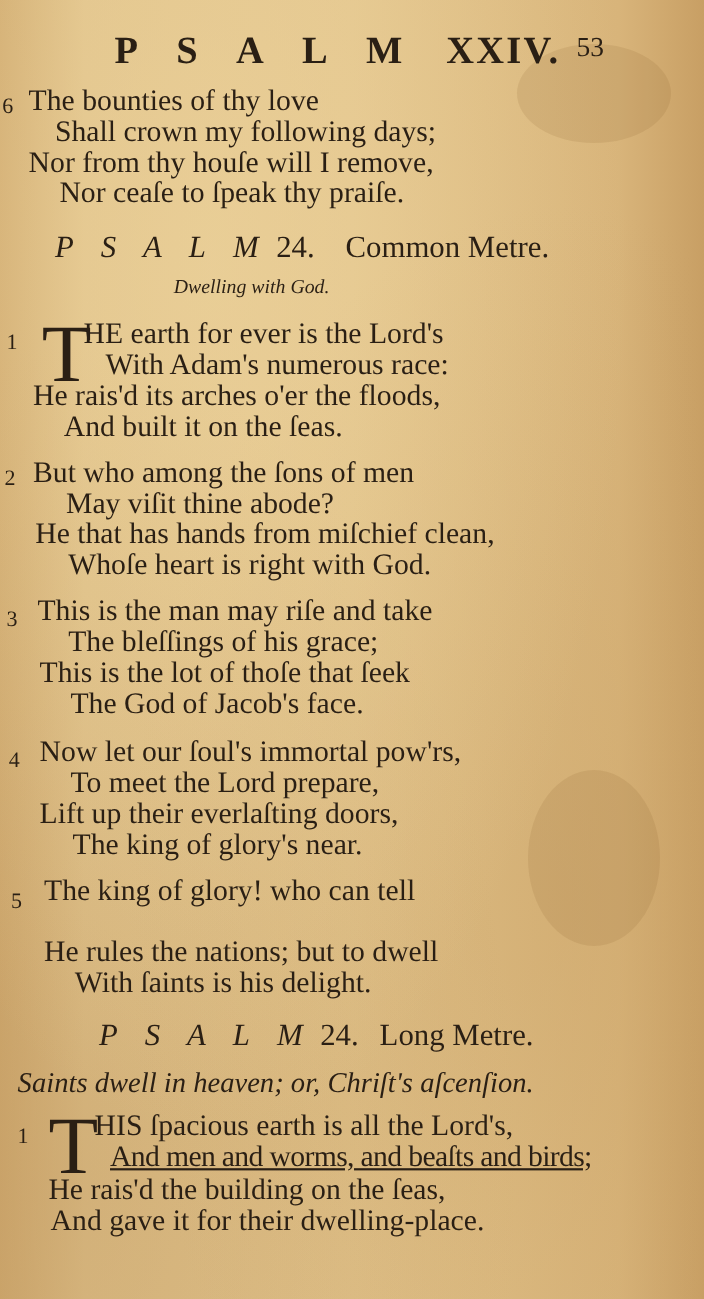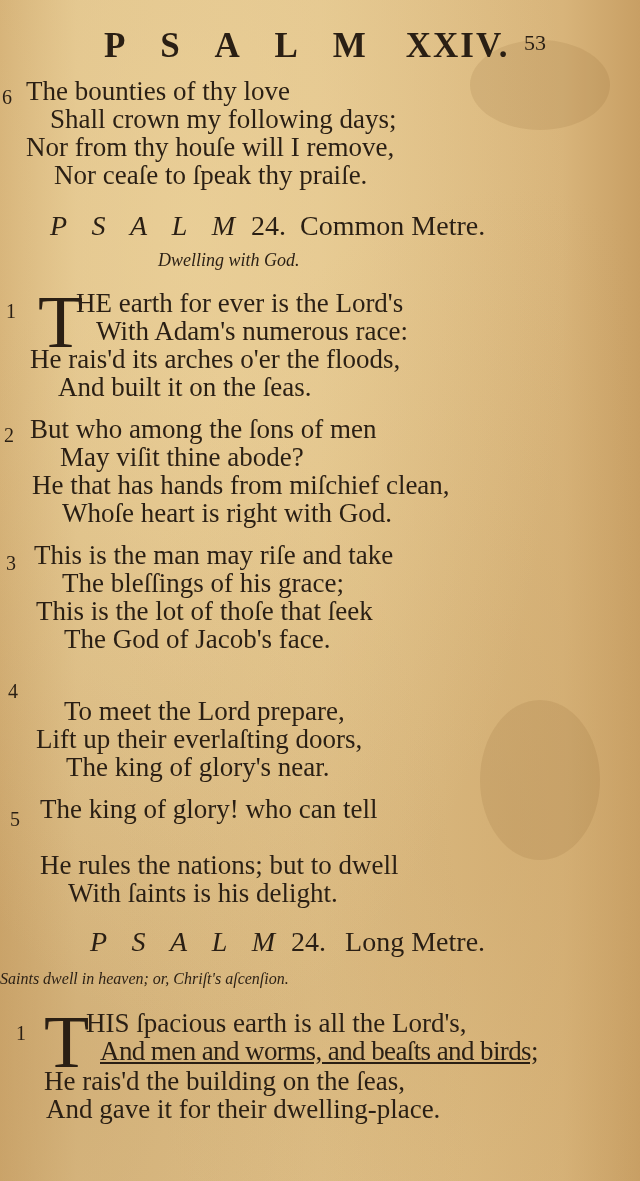--- a/index.html
+++ b/index.html
@@ -12,21 +12,21 @@
       radial-gradient(ellipse at 10% 90%, rgba(190,150,95,0.4), rgba(0,0,0,0) 50%),
       linear-gradient(90deg, #cfa96e 0%, #dfc189 12%, #e2c48c 50%, #d8b47a 88%, #c89f64 100%);
     font-family: "Liberation Serif", "DejaVu Serif", serif;
     color: #2a1f14;
     position: relative;
   }
   .page { position: absolute; inset: 0; }
   .abs { position: absolute; white-space: nowrap; }
   .running-head { top: 26px; left: 104px; font-size: 35px; letter-spacing: 14px; font-weight: bold; }
   .running-head .roman { letter-spacing: 2px; margin-left: 26px; }
-  .page-number { top: 30px; left: 524px; font-size: 22px; }
+  .page-number { top: 30px; left: 524px; font-size: 25px; }
   .line { font-size: 27px; line-height: 30px; }
   .verse-num { font-size: 20px; }
   .section-head { font-size: 28px; }
   .section-head .ital { font-style: italic; letter-spacing: 9px; }
   .subtitle { font-style: italic; font-size: 18px; }
   .dropcap { font-size: 74px; line-height: 60px; }
   .stain { position:absolute; border-radius:50%; background: rgba(120,80,30,0.12); }
 </style>
 </head>
 <body>
@@ -42,21 +42,21 @@
 
   <div class="abs verse-num" style="top:86px;left:2px;">6</div>
   <div class="abs line" style="top:76px;left:26px;">The bounties of thy love</div>
   <div class="abs line" style="top:104px;left:50px;">Shall crown my following days;</div>
   <div class="abs line" style="top:132px;left:26px;">Nor from thy houſe will I remove,</div>
   <div class="abs line" style="top:160px;left:54px;">Nor ceaſe to ſpeak thy praiſe.</div>
 
   <div class="abs section-head" style="top:210px;left:50px;">
     <span class="ital">P S A L M</span>
     <span>24.</span>
-    <span style="margin-left:7px;">Common Metre.</span>
+    <span style="margin-left:21px;">Common Metre.</span>
   </div>
   <div class="abs subtitle" style="top:250px;left:158px;">Dwelling with God.</div>
 
   <div class="abs verse-num" style="top:300px;left:6px;">1</div>
   <div class="abs dropcap" style="top:292px;left:38px;">T</div>
   <div class="abs line" style="top:288px;left:76px;">HE earth for ever is the Lord's</div>
   <div class="abs line" style="top:316px;left:96px;">With Adam's numerous race:</div>
   <div class="abs line" style="top:344px;left:30px;">He rais'd its arches o'er the floods,</div>
   <div class="abs line" style="top:372px;left:58px;">And built it on the ſeas.</div>
 
@@ -66,35 +66,36 @@
   <div class="abs line" style="top:470px;left:32px;">He that has hands from miſchief clean,</div>
   <div class="abs line" style="top:498px;left:62px;">Whoſe heart is right with God.</div>
 
   <div class="abs verse-num" style="top:552px;left:6px;">3</div>
   <div class="abs line" style="top:540px;left:34px;">This is the man may riſe and take</div>
   <div class="abs line" style="top:568px;left:62px;">The bleſſings of his grace;</div>
   <div class="abs line" style="top:596px;left:36px;">This is the lot of thoſe that ſeek</div>
   <div class="abs line" style="top:624px;left:64px;">The God of Jacob's face.</div>
 
   <div class="abs verse-num" style="top:680px;left:8px;">4</div>
+  <div class="abs line" style="top:668px;left:36px;">Now let our ſoul's immortal pow'rs,</div>
   <div class="abs line" style="top:696px;left:64px;">To meet the Lord prepare,</div>
   <div class="abs line" style="top:724px;left:36px;">Lift up their everlaſting doors,</div>
   <div class="abs line" style="top:752px;left:66px;">The king of glory's near.</div>
 
   <div class="abs verse-num" style="top:808px;left:10px;">5</div>
   <div class="abs line" style="top:794px;left:40px;">The king of glory! who can tell</div>
   <div class="abs line" style="top:850px;left:40px;">He rules the nations; but to dwell</div>
   <div class="abs line" style="top:878px;left:68px;">With ſaints is his delight.</div>
 
   <div class="abs section-head" style="top:926px;left:90px;">
     <span class="ital">P S A L M</span>
     <span>24.</span>
     <span style="margin-left:12px;">Long Metre.</span>
   </div>
-  <div class="abs subtitle" style="top:970px;left:0;font-size:16px;">Saints dwell in heaven; or, Chriſt's aſcenſion.</div>
+  <div class="abs subtitle" style="top:970px;left:16px;font-size:26px;">Saints dwell in heaven; or, Chriſt's aſcenſion.</div>
 
   <div class="abs verse-num" style="top:1022px;left:16px;">1</div>
   <div class="abs dropcap" style="top:1012px;left:44px;">T</div>
   <div class="abs line" style="top:1008px;left:86px;">HIS ſpacious earth is all the Lord's,</div>
   <div class="abs line" style="top:1036px;left:100px;letter-spacing:-0.6px;text-decoration:underline;">And men and worms, and beaſts and birds;</div>
   <div class="abs line" style="top:1094px;left:46px;">And gave it for their dwelling-place.</div>
   <div class="abs line" style="top:1066px;left:44px;">He rais'd the building on the ſeas,</div>
 </div>
 
 </body></html>

